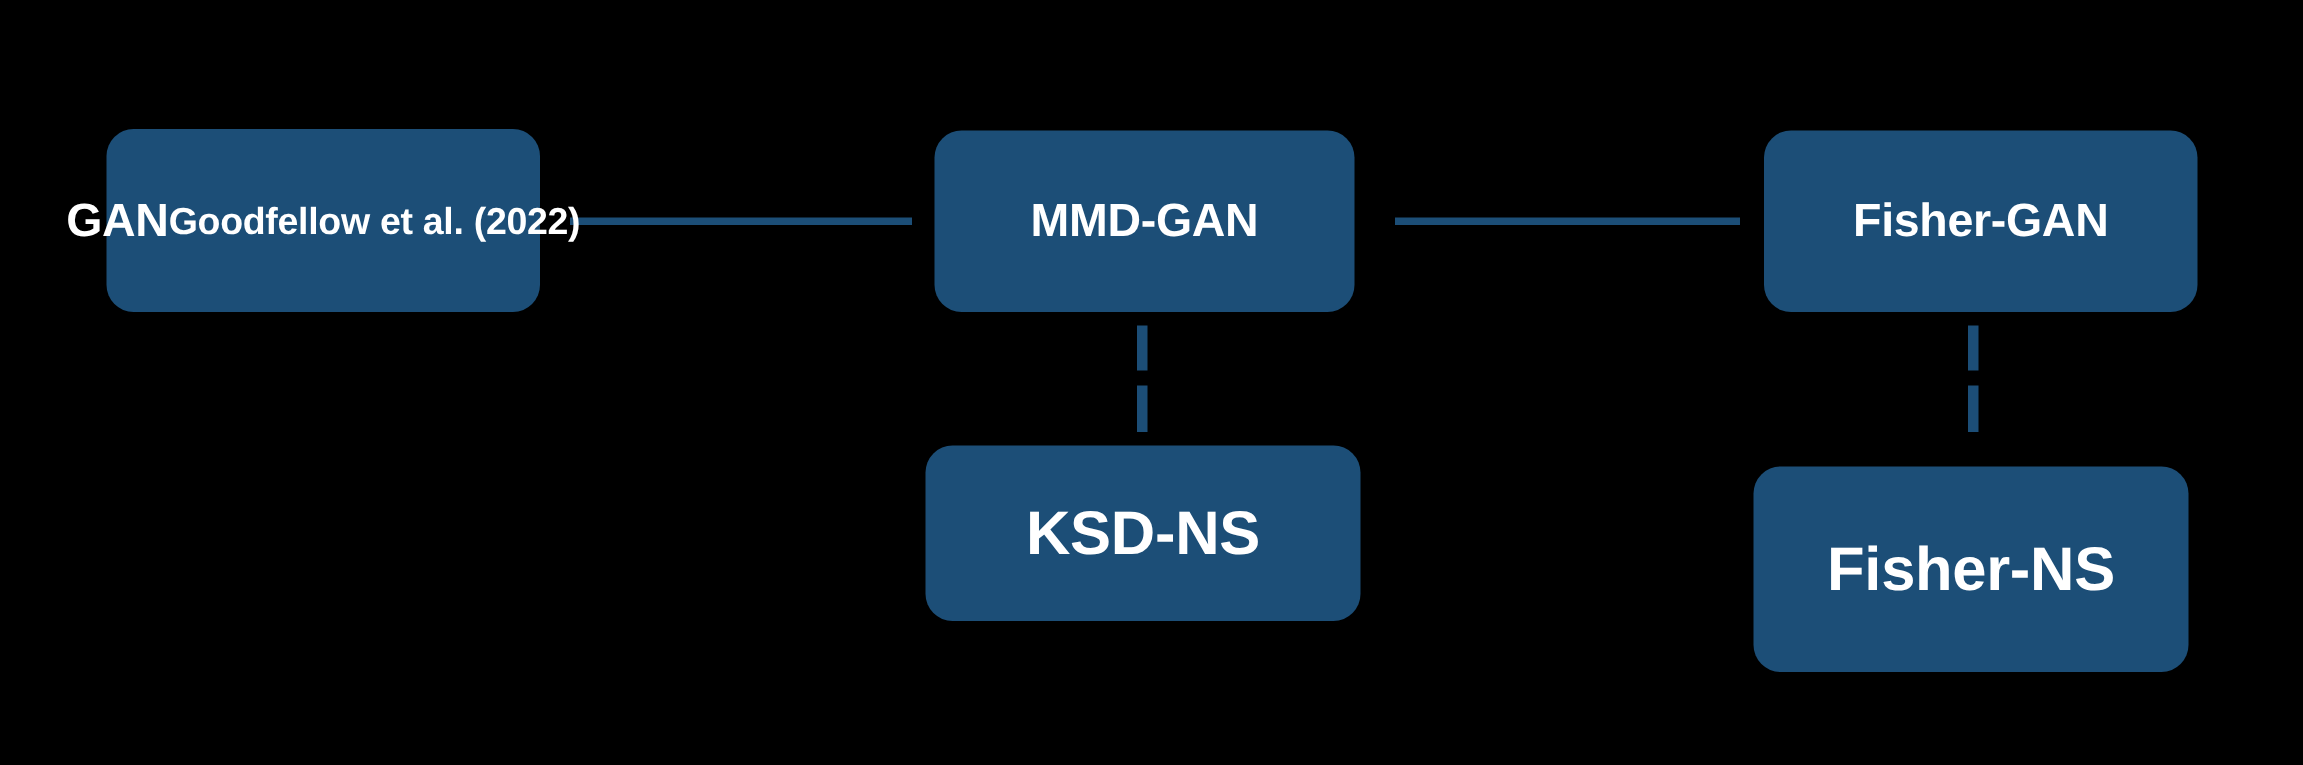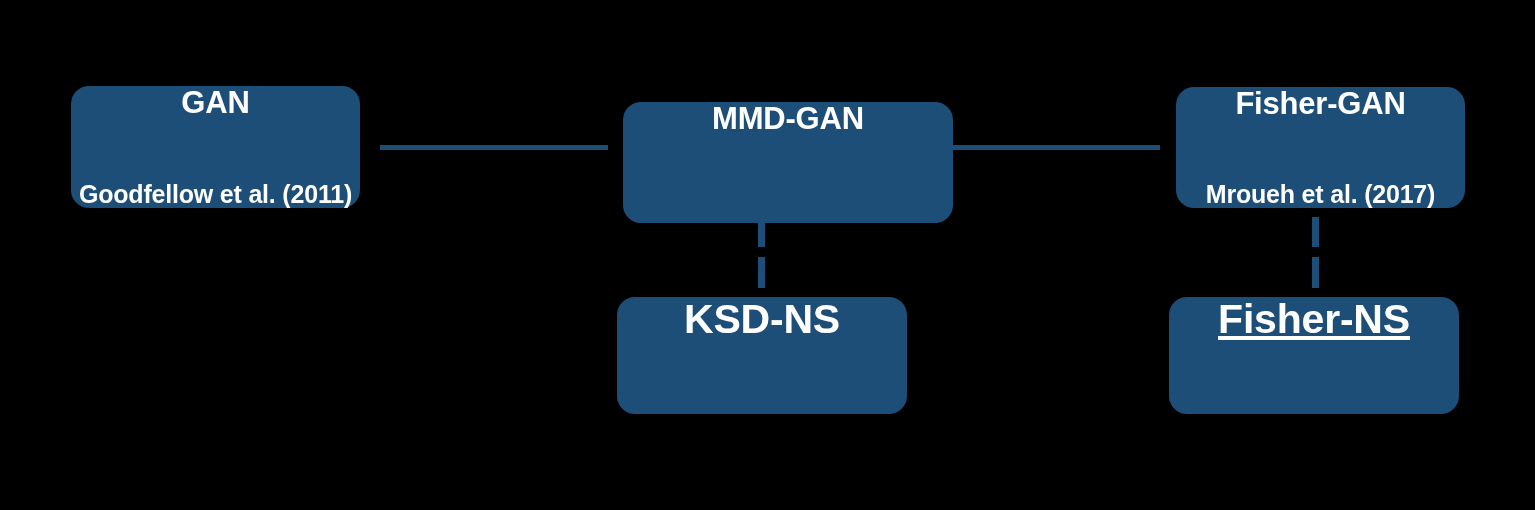--- a/index.html
+++ b/index.html
@@ -17,23 +17,23 @@
     -webkit-font-smoothing: antialiased;
   }
 
   
   .node {
     position: absolute;
     box-sizing: border-box;
     background: #1C4E77;
     border-radius: 18px;
     display: flex;
-    flex-direction: column;
+    flex-direction: row;
     align-items: center;
-    justify-content: space-between;
+    justify-content: center;
     color: #FFFFFF;
     text-align: center;
     line-height: 1.12;
     padding: 0 8px;
   }
   .node .title {
     font-size: 31px;
     font-weight: 700;
     letter-spacing: -0.2px;
     white-space: nowrap;
@@ -44,24 +44,24 @@
     letter-spacing: -0.2px;
     white-space: nowrap;
     margin-top: 2px;
   }
   .node.single .title {
     font-size: 41px;
   }
 
   
   #node-gan        { left: 71px;   top: 86px;  width: 289px; height: 122px; }
-  #node-mmdgan     { left: 623px;  top: 87px;  width: 330px; height: 121px; margin-top: 15px; }
+  #node-mmdgan     { left: 623px;  top: 87px;  width: 280px; height: 121px; }
   #node-fishergan  { left: 1176px; top: 87px;  width: 289px; height: 121px; }
   #node-ksdns      { left: 617px;  top: 297px; width: 290px; height: 117px; }
-  #node-fisherns   { left: 1169px; top: 297px; width: 290px; height: 117px; text-decoration: underline; }
+  #node-fisherns   { left: 1169px; top: 311px; width: 290px; height: 137px; }
 
   
   .edge-solid {
     position: absolute;
     height: 5px;
     background: #1C4E77;
   }
   #edge-gan-mmdgan       { left: 380px; top: 145px; width: 228px; }
   #edge-mmdgan-fishergan { left: 930px; top: 145px; width: 230px; }
 
@@ -95,30 +95,29 @@
     <div class="dash d2"></div>
   </div>
 
   <div class="edge-dashed" id="edge-fishergan-fisherns">
     <div class="dash d1"></div>
     <div class="dash d2"></div>
   </div>
 
   <div class="node" id="node-gan">
     <div class="title">GAN</div>
-    <div class="cite">Goodfellow et al. (2011)</div>
+    <div class="cite">Goodfellow et al. (2022)</div>
   </div>
 
   <div class="node" id="node-mmdgan">
     <div class="title">MMD-GAN</div>
   </div>
 
   <div class="node" id="node-fishergan">
     <div class="title">Fisher-GAN</div>
-    <div class="cite">Mroueh et al. (2017)</div>
   </div>
 
   <div class="node single" id="node-ksdns">
     <div class="title">KSD-NS</div>
   </div>
 
   <div class="node single" id="node-fisherns">
     <div class="title">Fisher-NS</div>
   </div>
 

